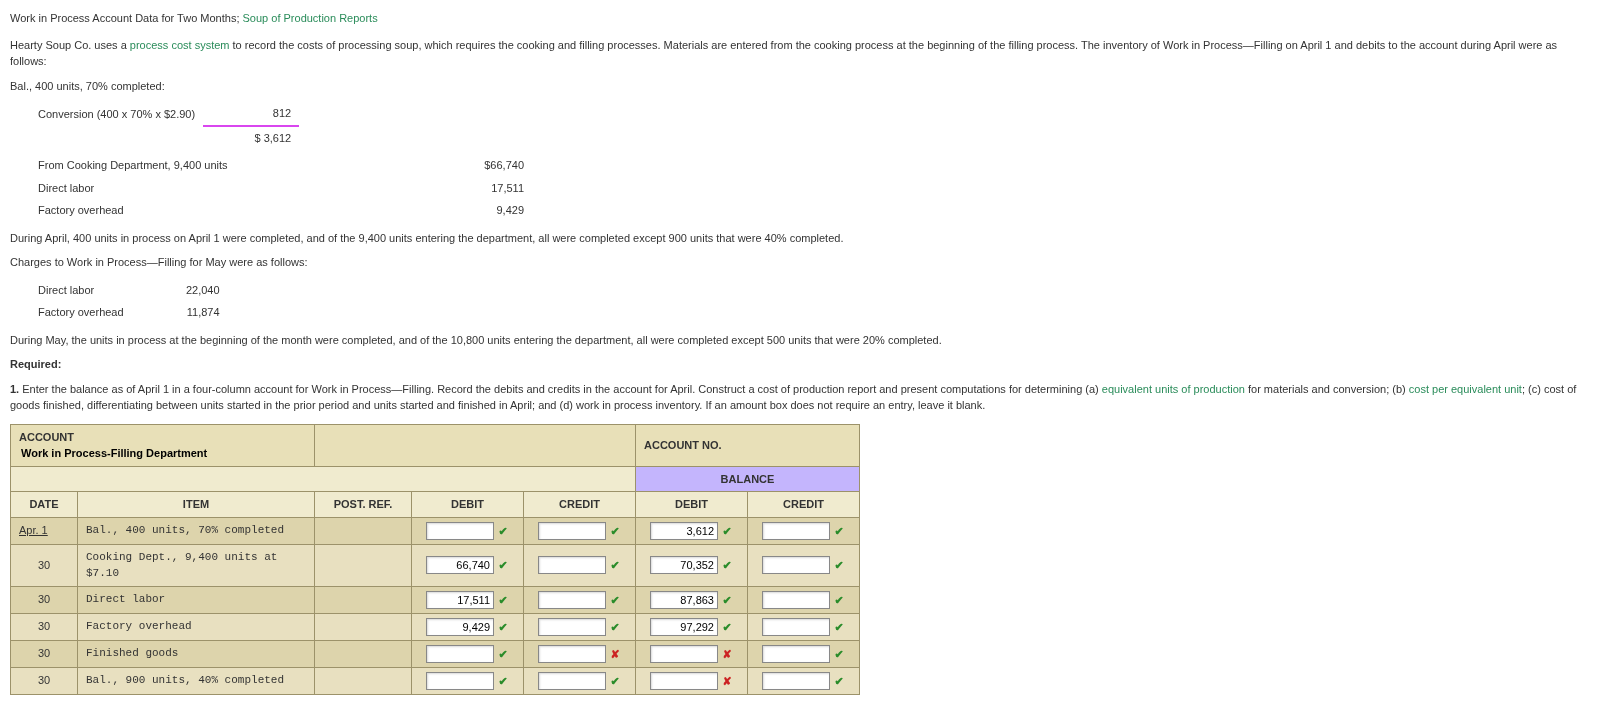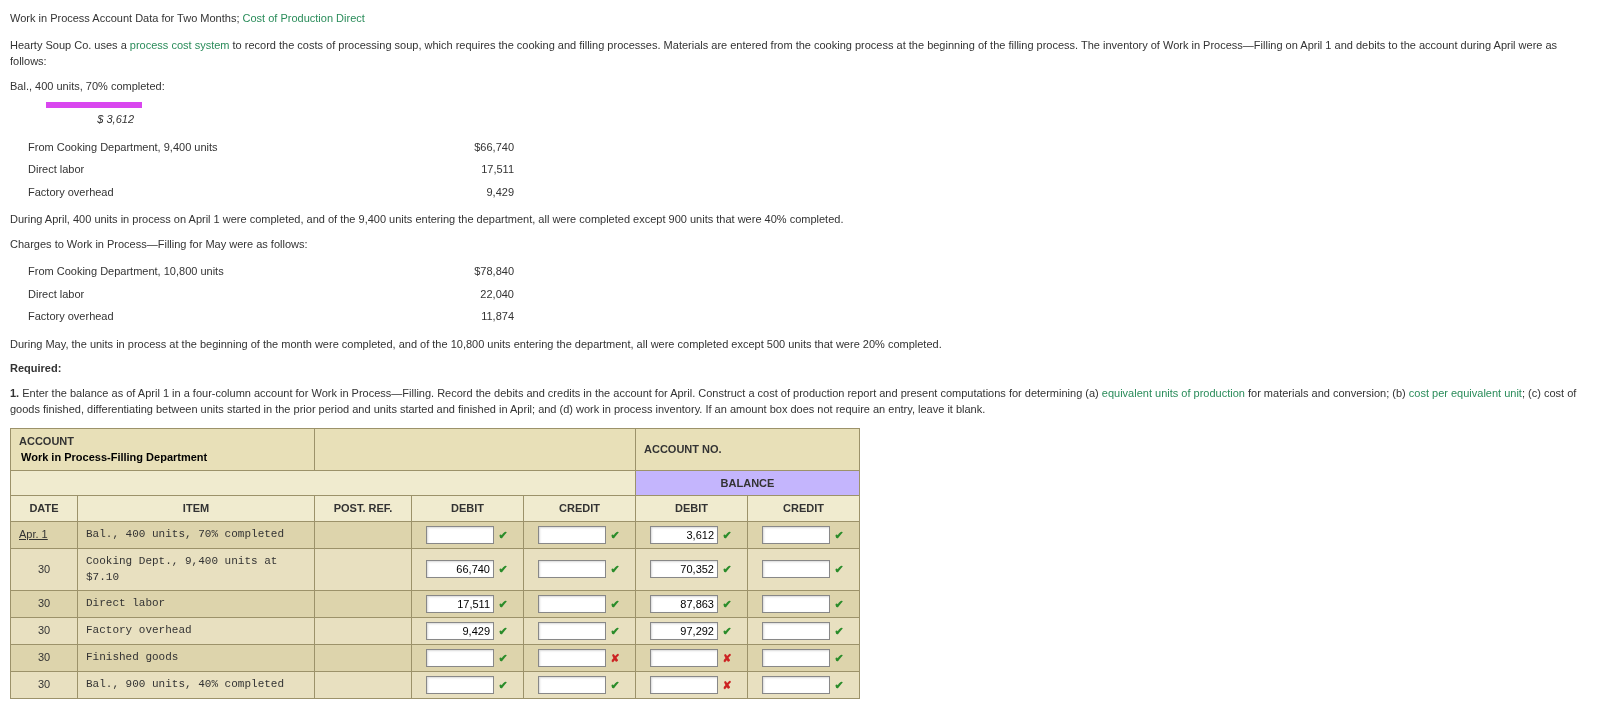--- a/index.html
+++ b/index.html
@@ -8,22 +8,22 @@
     color: #333;
     margin: 10px;
     line-height: 1.5;
   }
   .title { margin-bottom: 10px; }
   .link-term { color: #2a8c5a; }
   p { margin: 8px 0; }
   .cost-table { border-collapse: collapse; margin: 5px 0 5px 20px; }
   .cost-table td { padding: 3px 8px; font-size: 11px; }
   .cost-table td.amount { text-align: right; min-width: 80px; }
-  .cost-table .subtotal td.amount { border-top: 6px solid #d946ef; font-style: italic; }
-  .unindent-table { margin-left: 10px; }
+  .cost-table .subtotal td.amount { border-top: 2px solid #d946ef; }
+  .unindent-table { }
   .account-table {
     border-collapse: collapse;
     margin-top: 10px;
     font-size: 11px;
   }
   .account-table th, .account-table td {
     border: 1px solid #9c926a;
     padding: 4px 8px;
   }
   .header-row { background: #0f766e; font-weight: bold; }
@@ -55,31 +55,35 @@
     background: transparent;
     font-weight: bold;
     font-size: 11px;
   }
   strong { font-weight: bold; }
 </style>
 </head>
 <body>
 
 <div class="title">
-  <span>Work in Process Account Data for Two Months; </span><span class="link-term">Cost of Production Direct</span>
+  <span>Work in Process Account Data for Two Months; </span><span class="link-term">Soup of Production Reports</span>
 </div>
 
 <p>
   <span>Hearty Soup Co. uses a </span><span class="link-term">process cost system</span><span> to record the costs of processing soup, which requires the cooking and filling processes. Materials are entered from the cooking process at the beginning of the filling process. The inventory of Work in Process—Filling on April 1 and debits to the account during April were as follows:</span>
 </p>
 
 <p>Bal., 400 units, 70% completed:</p>
 
 <table class="cost-table">
   <tbody>
+  <tr>
+        <td>Conversion (400 x 70% x $2.90)</td>
+        <td class="amount">812</td>
+      </tr>
   <tr class="subtotal">
         <td></td>
         <td class="amount">$ 3,612</td>
       </tr>
 </tbody>
   </table>
 
 <table class="cost-table unindent-table">
   <tbody>
       <tr>
@@ -95,24 +99,20 @@
         <td class="amount">9,429</td>
       </tr>
 </tbody>
   </table>
 
 <p>During April, 400 units in process on April 1 were completed, and of the 9,400 units entering the department, all were completed except 900 units that were 40% completed.</p>
 <p>Charges to Work in Process—Filling for May were as follows:</p>
 
 <table class="cost-table unindent-table">
   <tbody>
-      <tr>
-        <td style="min-width:390px;">From Cooking Department, 10,800 units</td>
-        <td class="amount">$78,840</td>
-      </tr>
   <tr>
         <td>Direct labor</td>
         <td class="amount">22,040</td>
       </tr>
   <tr>
         <td>Factory overhead</td>
         <td class="amount">11,874</td>
       </tr>
 </tbody>
   </table>

